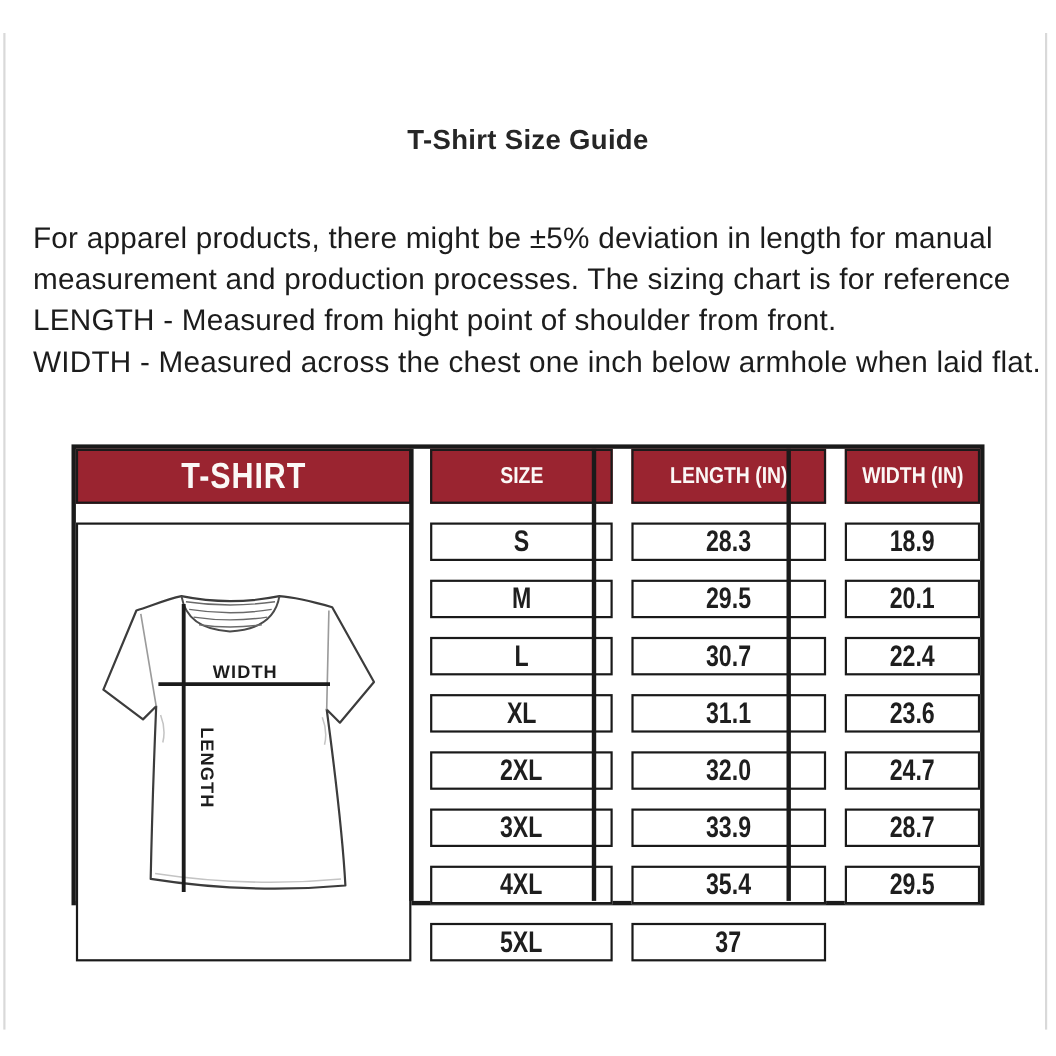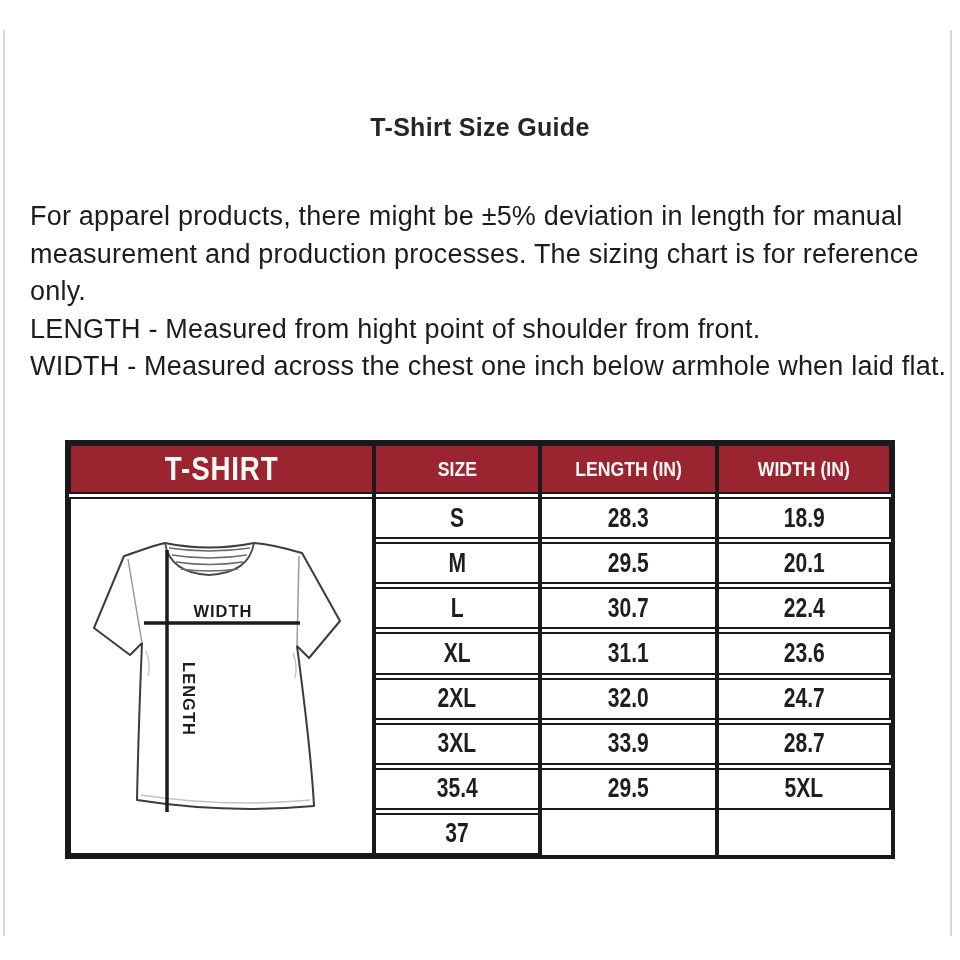--- a/index.html
+++ b/index.html
@@ -16,26 +16,26 @@
     text-align:center;font-size:25px;font-weight:bold;color:#262626;letter-spacing:.3px;
   }
 
   .intro{position:absolute;left:30px;top:198px;width:900px;}
   .intro-line{
     font-size:27px;line-height:37.6px;color:#1c1c1c;white-space:nowrap;letter-spacing:.2px;
   }
 
   
   .chart{
-    position:absolute;left:65px;top:440px;width:830px;height:419px;
+    position:absolute;left:65px;top:404px;width:830px;height:419px;
     box-sizing:border-box;border:4px solid #1a1a1a;background:#ffffff;
     display:grid;
     grid-template-columns:305px 166px 177px 1fr;
     grid-template-rows:50px repeat(8,1fr);
-    row-gap:3px;column-gap:0;
+    row-gap:3px;column-gap:0;gap:17px;
   }
   .cell{
     box-sizing:border-box;border:2px solid #1a1a1a;
     display:flex;align-items:center;justify-content:center;background:#ffffff;
   }
   .hcell{background:#9a2430;color:#fbf8f6;}
   .hcell .cond{font-size:21px;}
   .hcell.product .cond{font-size:33px;letter-spacing:1px;}
   .cond{
     display:inline-block;font-weight:bold;transform:scaleX(.84);transform-origin:center;
@@ -58,21 +58,20 @@
 
 <div class="page">
   <div class="frame-line left"></div>
   <div class="frame-line right"></div>
 
   <h1 class="title">T-Shirt Size Guide</h1>
 
   <div class="intro">
     <div class="intro-line">For apparel products, there might be ±5% deviation in length for manual</div>
     <div class="intro-line">measurement and production processes. The sizing chart is for reference</div>
-    <div class="intro-line">only.</div>
     <div class="intro-line">LENGTH - Measured from hight point of shoulder from front.</div>
     <div class="intro-line">WIDTH - Measured across the chest one inch below armhole when laid flat.</div>
   </div>
 
   <div class="chart">
 
     <div class="cell hcell product">
       <span class="cond">T-SHIRT</span>
     </div>
     <div class="cell hcell">
@@ -171,20 +170,23 @@
         <span class="cond">3XL</span>
       </div>
     <div class="cell dcell">
         <span class="cond">33.9</span>
       </div>
     <div class="cell dcell">
         <span class="cond">28.7</span>
       </div>
 
     <div class="cell dcell">
+        <span class="cond">4XL</span>
+      </div>
+    <div class="cell dcell">
         <span class="cond">35.4</span>
       </div>
     <div class="cell dcell">
         <span class="cond">29.5</span>
       </div>
 
     <div class="cell dcell">
         <span class="cond">5XL</span>
       </div>
     <div class="cell dcell">

